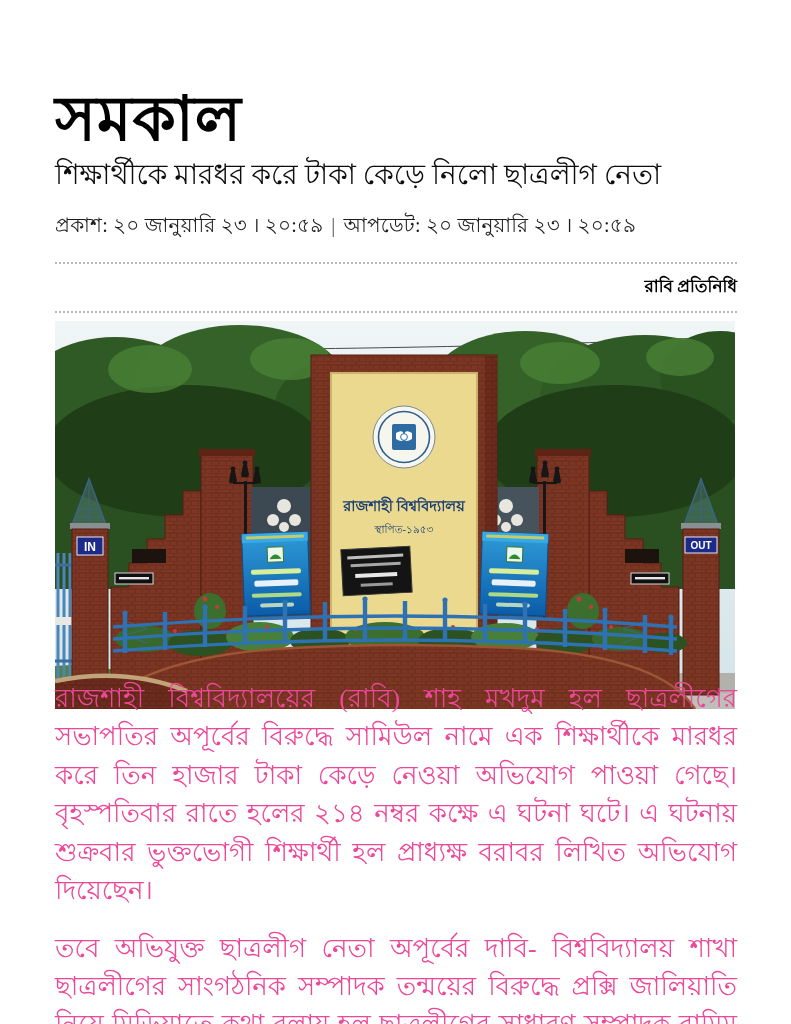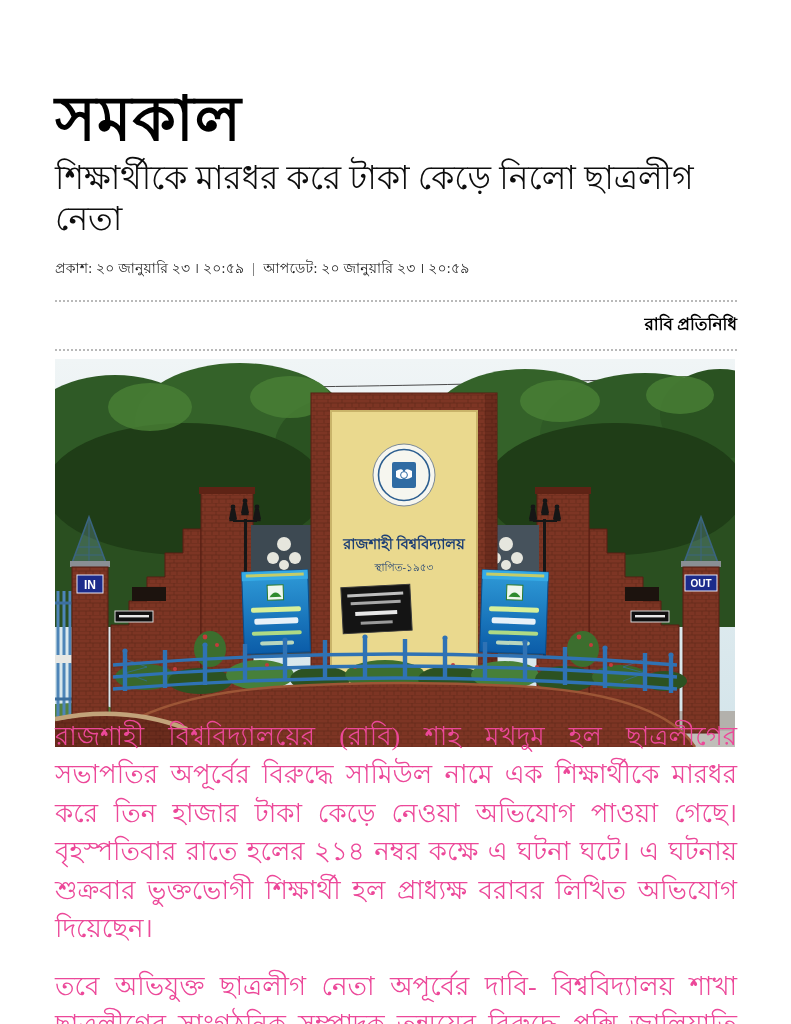--- a/index.html
+++ b/index.html
@@ -7,24 +7,24 @@
     width:791px;height:1024px;overflow:hidden;background:#ffffff;
     font-family:"Liberation Serif","DejaVu Sans",sans-serif;color:#111;
   }
   .page{width:791px;height:1024px;position:relative;}
   .container{padding:0 54px 0 55px;}
   .logo{
     margin-top:88px;font-size:62px;line-height:1.0;font-weight:800;
     letter-spacing:1px;color:#000;display:inline-block;cursor:pointer;
   }
   .headline{
-    margin:8px 0 0 0;font-size:33px;line-height:1.24;font-weight:500;color:#0d0d0d;
+    margin:8px 0 0 0;font-size:28px;line-height:1.24;font-weight:500;color:#0d0d0d;
   }
   .meta{
-    margin-top:17px;font-size:14px;color:#1c1c1c;letter-spacing:.2px;
+    margin-top:17px;font-size:20px;color:#1c1c1c;letter-spacing:.2px;
   }
   .meta .sep{margin:0 8px;color:#555;}
   .rule-dotted{border:0;border-top:2px dotted #b9b9b9;height:0;margin:0;}
   .rule-1{margin-top:19px;}
   .byline{font-size:17px;font-weight:700;padding:9px 0 10px 0;color:#000;text-align:right;}
   figure.photo{margin:8px 0 0 0;padding:0;width:680px;height:340px;line-height:0;}
   figure.photo svg{display:block;}
   .body-text p{
     font-size:26px;line-height:1.48;text-align:justify;color:#ec4899;
     margin:19px 0 0 0;

